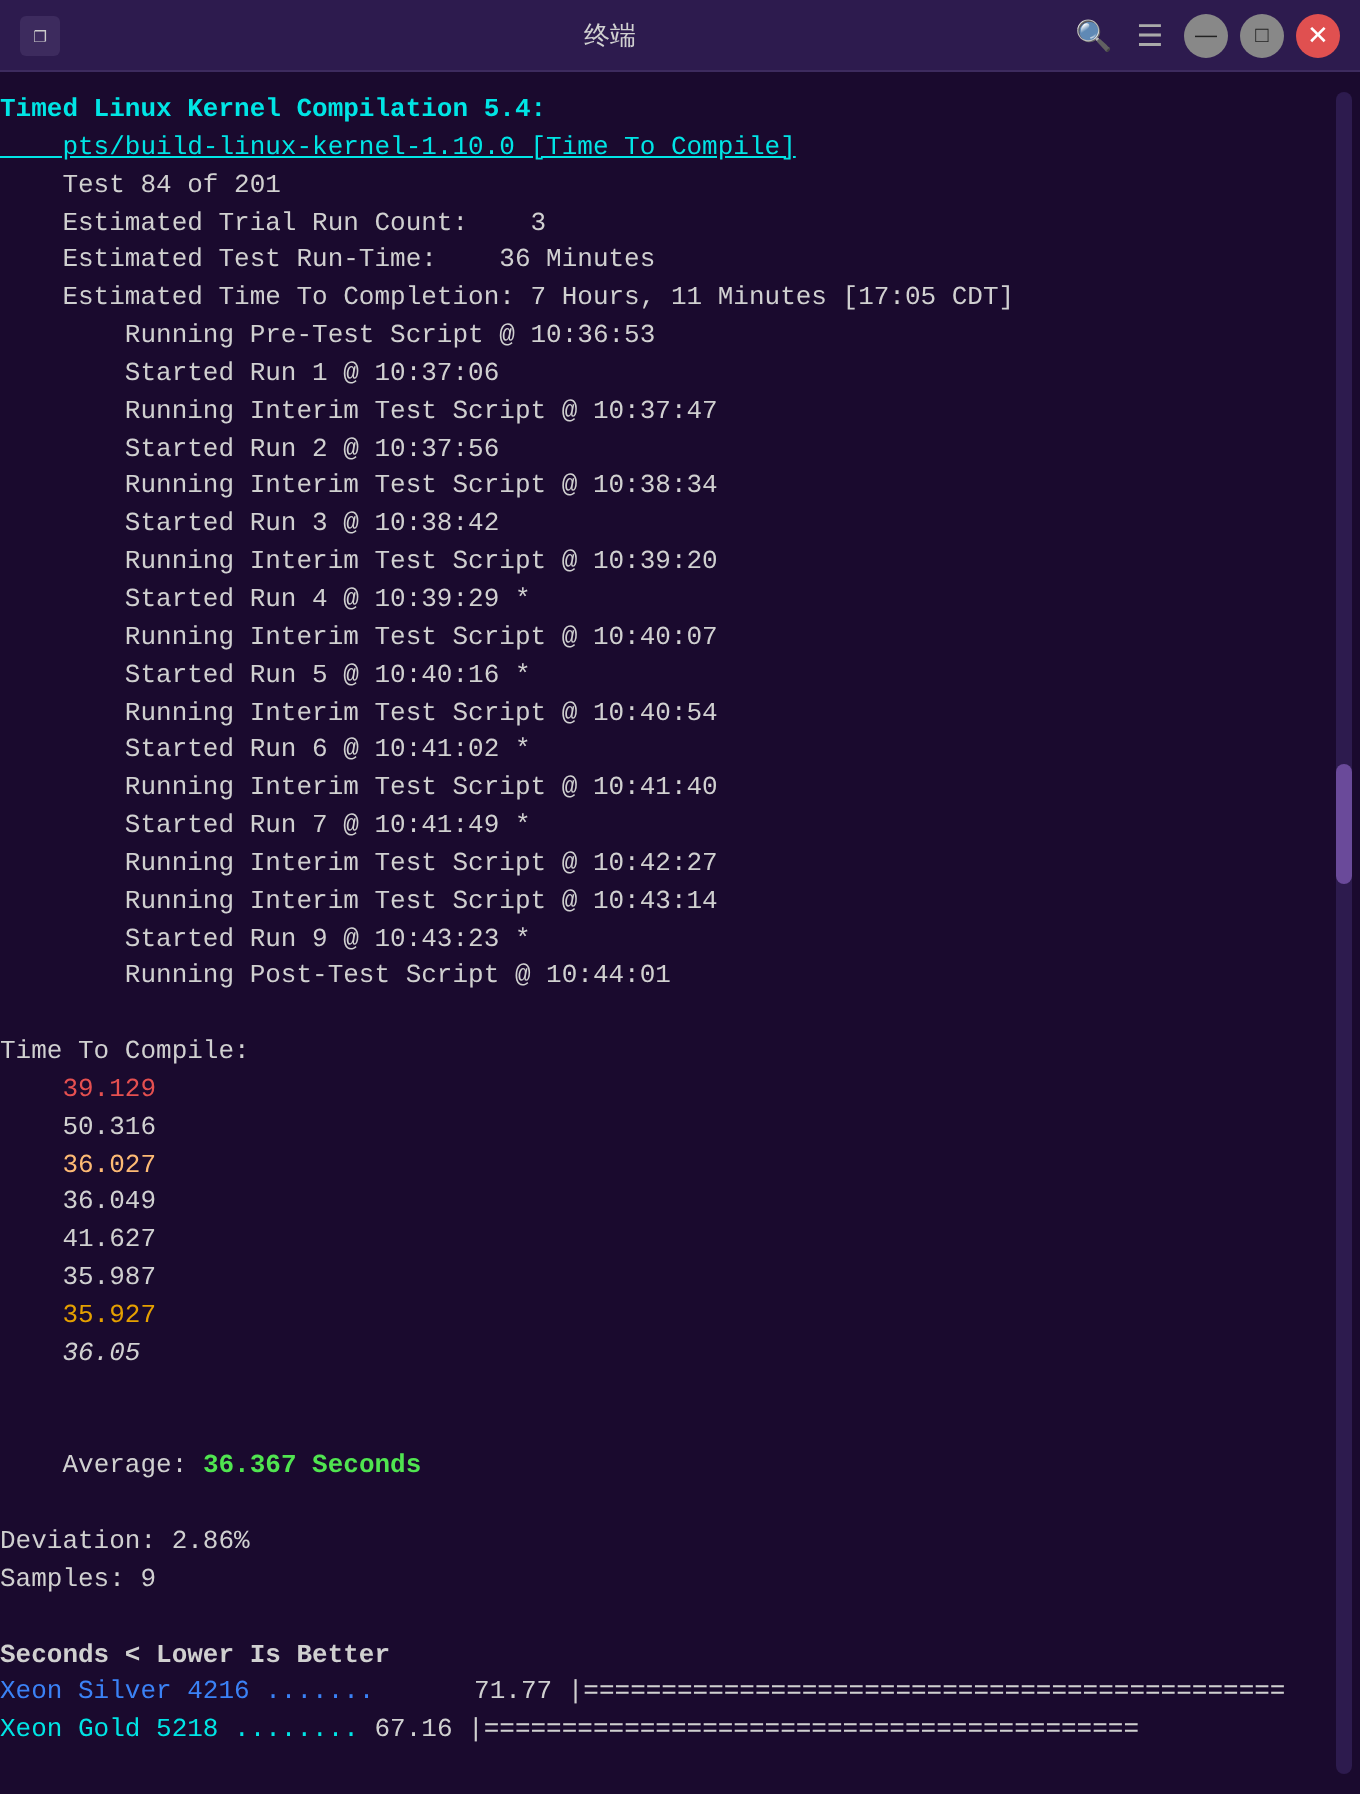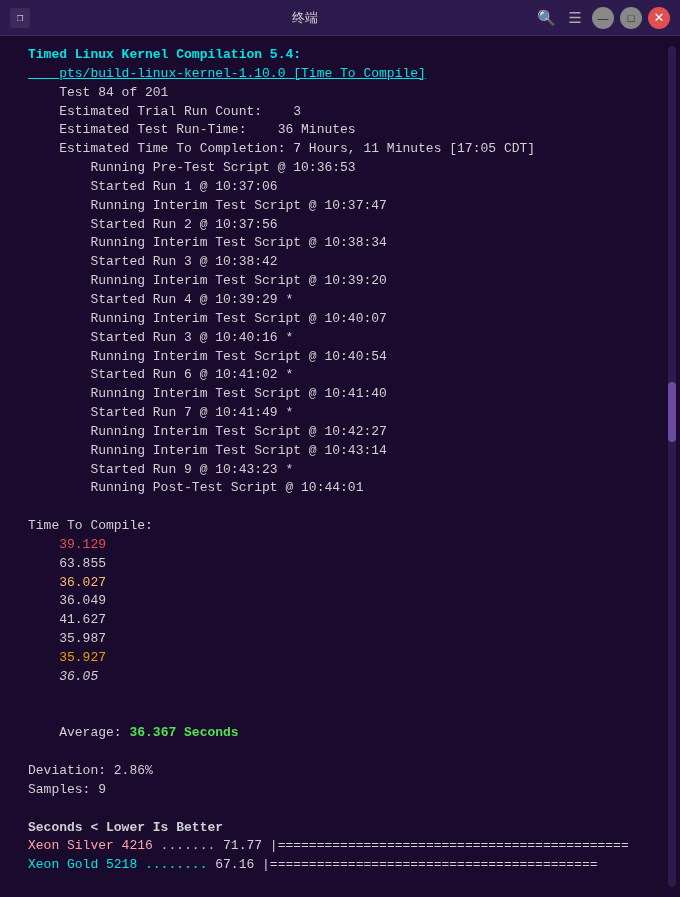--- a/index.html
+++ b/index.html
@@ -59,21 +59,21 @@
     .btn-search { background: transparent; color: #aaa; font-size: 15px; }
     .btn-menu   { background: transparent; color: #aaa; font-size: 15px; }
     .btn-min    { background: #888; }
     .btn-max    { background: #888; }
     .btn-close  { background: #e05050; color: #fff; font-size: 13px; }
 
     
     .terminal {
       background: #1a0a2e;
       color: #d0d0d0;
-      padding: 10px 28px;
+      padding: 10px 0;
       height: calc(897px - 36px);
       overflow: hidden;
       line-height: 1.45;
       position: relative;
     }
 
     .cyan    { color: #00e5e5; text-decoration: underline; }
     .cyan-b  { color: #00e5e5; font-weight: bold; }
     .green   { color: #50e550; }
     .white   { color: #d0d0d0; }
@@ -131,56 +131,56 @@
       <span class="line white">    Estimated Time To Completion: 7 Hours, 11 Minutes [17:05 CDT]</span>
       <span class="line white">        Running Pre-Test Script @ 10:36:53</span>
       <span class="line white">        Started Run 1 @ 10:37:06</span>
       <span class="line white">        Running Interim Test Script @ 10:37:47</span>
       <span class="line white">        Started Run 2 @ 10:37:56</span>
       <span class="line white">        Running Interim Test Script @ 10:38:34</span>
       <span class="line white">        Started Run 3 @ 10:38:42</span>
       <span class="line white">        Running Interim Test Script @ 10:39:20</span>
       <span class="line white">        Started Run 4 @ 10:39:29 *</span>
       <span class="line white">        Running Interim Test Script @ 10:40:07</span>
-      <span class="line white">        Started Run 3 @ 10:40:16 *</span>
+      <span class="line white">        Started Run 5 @ 10:40:16 *</span>
       <span class="line white">        Running Interim Test Script @ 10:40:54</span>
       <span class="line white">        Started Run 6 @ 10:41:02 *</span>
       <span class="line white">        Running Interim Test Script @ 10:41:40</span>
       <span class="line white">        Started Run 7 @ 10:41:49 *</span>
       <span class="line white">        Running Interim Test Script @ 10:42:27</span>
       <span class="line white">        Running Interim Test Script @ 10:43:14</span>
       <span class="line white">        Started Run 9 @ 10:43:23 *</span>
       <span class="line white">        Running Post-Test Script @ 10:44:01</span>
     </div>
 
   <span class="line">&nbsp;</span>
   <span class="line white">Time To Compile:</span>
 
   <div id="results-block">
       <span class="line" style="color: rgb(229, 80, 80);">    39.129</span>
-      <span class="line" style="color: rgb(208, 208, 208);">    63.855</span>
+      <span class="line" style="color: rgb(208, 208, 208);">    50.316</span>
       <span class="line" style="color: #fdba74;">    36.027</span>
       <span class="line" style="color: rgb(208, 208, 208);">    36.049</span>
       <span class="line" style="color: rgb(208, 208, 208);">    41.627</span>
       <span class="line" style="color: rgb(208, 208, 208);">    35.987</span>
       <span class="line" style="color: rgb(229, 160, 0);">    35.927</span>
       <span class="line" style="color: rgb(208, 208, 208); font-style: italic;">    36.05</span>
     </div>
 
   <span class="line">&nbsp;</span>
   <span class="line">
     <span class="white">Average:</span><span class="green bold" id="avg-val"> 36.367 Seconds</span>
   </span>
   <span class="line white">Deviation: 2.86%</span>
   <span class="line white">Samples: 9</span>
 
   <span class="line">&nbsp;</span>
   <span class="line white bold">Seconds &lt; Lower Is Better</span>
 
   <div id="chart-block">
-      <div class="line"><span style="color: #fca5a5; text-align: right;">Xeon Silver 4216 ....... </span><span style="color: rgb(208, 208, 208);">71.77</span><span style="color: rgb(208, 208, 208);"> |=============================================</span></div>
+      <div class="line"><span style="color: #3b82f6; text-align: right;">Xeon Silver 4216 ....... </span><span style="color: rgb(208, 208, 208); margin-left: 42px;">71.77</span><span style="color: rgb(208, 208, 208);"> |=============================================</span></div>
       <div class="line"><span style="color: rgb(0, 229, 229);">Xeon Gold 5218 ........ </span><span style="color: rgb(208, 208, 208);">67.16</span><span style="color: rgb(208, 208, 208);"> |==========================================</span></div>
     </div>
 
   <div class="scrollbar">
     <div class="scrollbar-thumb"></div>
   </div>
 </div>
 
 </body></html>

